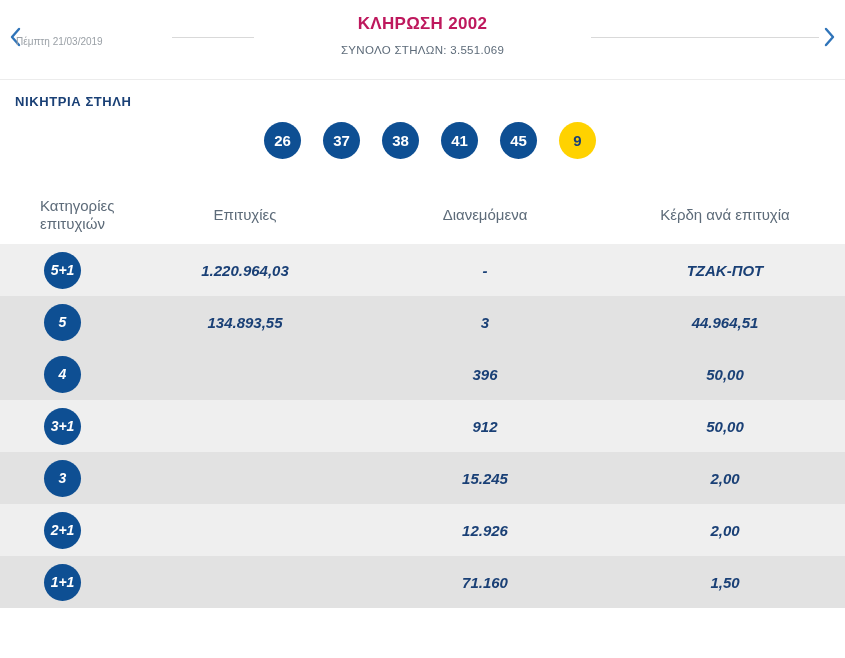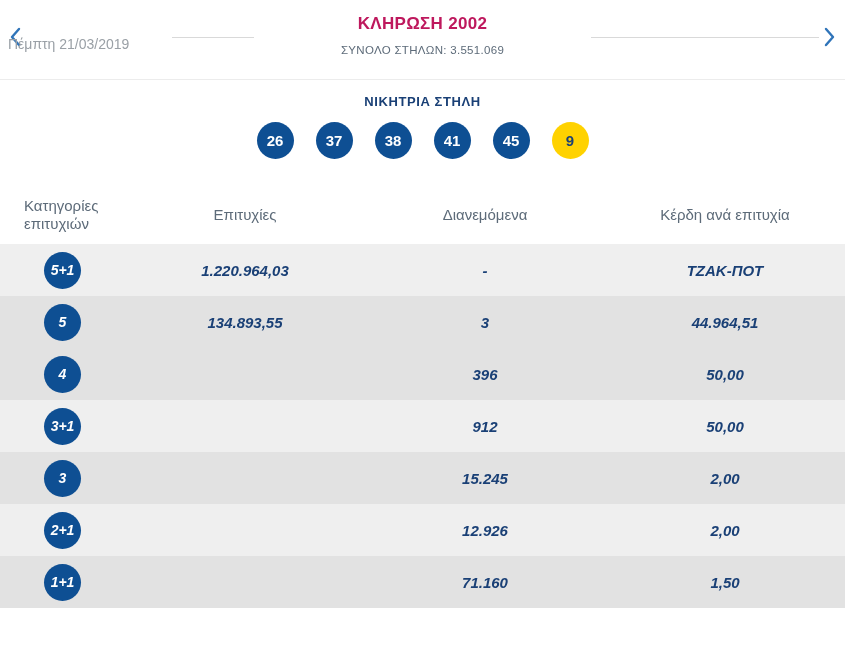--- a/index.html
+++ b/index.html
@@ -9,49 +9,49 @@
   .page { width:845px; height:658px; background:#fff; position:relative; }
 
   
   .draw-header { position:relative; height:80px; background:#fff;
     border-bottom:1px solid #ececec; }
   .nav-arrow { position:absolute; top:24px; width:26px; height:28px;
     background:none; border:none; cursor:pointer; display:flex;
     align-items:center; justify-content:center; }
   .nav-arrow.left  { left:2px; }
   .nav-arrow.right { right:2px; }
-  .draw-date { position:absolute; left:8px; top:36px; color:#9aa0a6;
-    font-size:14px; }
+  .draw-date { position:absolute; left:16px; top:36px; color:#9aa0a6;
+    font-size:10px; }
   .hline { position:absolute; top:37px; height:1px; background:#d9d9d9; }
   .hline-left  { left:172px; width:82px; }
   .hline-right { right:26px; width:228px; }
   .draw-title-block { position:absolute; left:50%; transform:translateX(-50%);
     top:14px; text-align:center; white-space:nowrap; }
   .draw-title { color:#be185d; font-size:17px; font-weight:bold;
     letter-spacing:.3px; }
   .draw-subtitle { color:#5d6b79; font-size:11.5px; margin-top:10px;
     letter-spacing:.3px; }
 
   
-  .winning { height:105px; text-align:center; background:#fff; }
+  .winning { height:105px; text-align:left; background:#fff;padding-left:15px; }
   .winning-title { padding-top:14px; color:#1a4076; font-size:13px;
     font-weight:bold; letter-spacing:.6px; }
   .numbers { margin-top:13px; display:flex; justify-content:center; gap:22px; }
   .num-ball { width:37px; height:37px; border-radius:50%; background:#0e4f93;
     color:#fff; font-size:15px; font-weight:bold; display:flex;
     align-items:center; justify-content:center; }
   .num-ball.joker { background:#ffd200; color:#1a4076; }
 
   
   .results-table { width:845px; }
   .thead, .trow { display:grid; grid-template-columns:125px 240px 240px 240px; }
   .thead { height:59px; background:#fff; align-items:center;
     color:#5d6b79; font-size:15px; }
   .th { text-align:center; }
-  .th-cat { text-align:left; padding-left:24px; line-height:18px; width:110px; }
+  .th-cat { text-align:left; padding-left:40px; line-height:18px; width:110px; }
   .trow { height:52px; align-items:center;font-style:italic; }
   .trow.odd  { background:#efefef; }
   .trow.even { background:#e2e2e2; }
   .td { text-align:center; color:#1a4076; font-size:15px; font-weight:bold; }
   .td-cat { display:flex; justify-content:center; }
   .cat-badge { width:37px; height:37px; border-radius:50%; background:#0e4f93;
     color:#fff; font-size:14px; font-weight:bold; display:flex;
     align-items:center; justify-content:center; }
 </style>
 </head>

